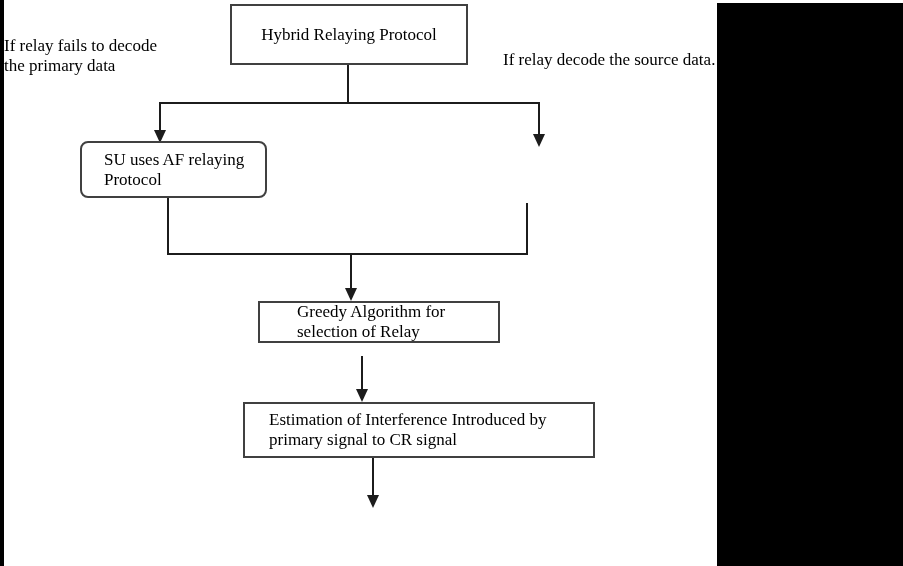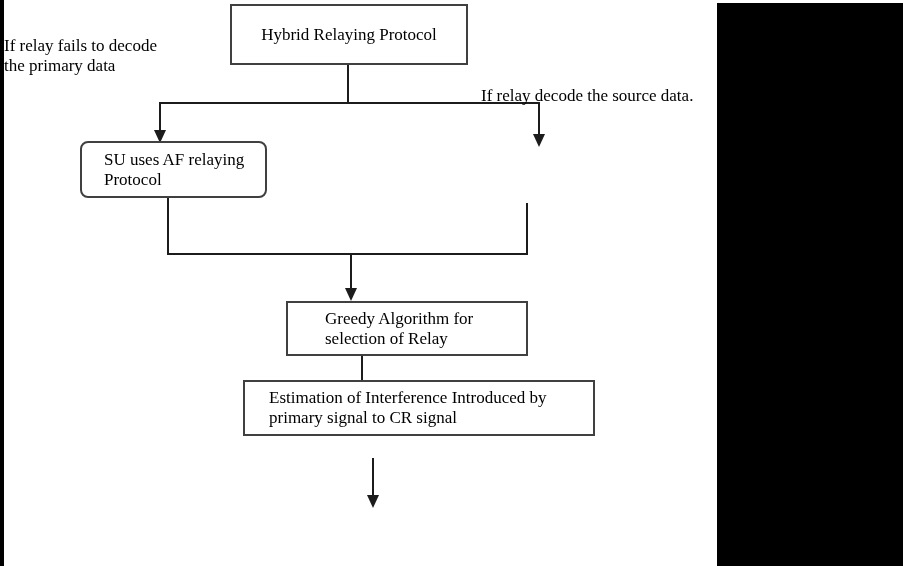--- a/index.html
+++ b/index.html
@@ -38,32 +38,32 @@
     white-space: pre-line;
     display: flex;
     align-items: center;
   }
   .node.centered { justify-content: center; text-align: center; }
   .node span { white-space: pre-line; }
 
   #n-hybrid     { left: 230px; top: 4px;   width: 238px; height: 61px; }
   #n-af         { left: 80px;  top: 141px; width: 187px; height: 57px; padding-left: 22px; border-radius: 8px; }
   #n-df         { left: 422px; top: 147px; width: 183px; height: 56px; padding-left: 13px; }
-  #n-greedy     { left: 258px; top: 301px; width: 242px; height: 55px; padding-left: 37px; margin-left: 28px; }
-  #n-estimation { left: 243px; top: 380px; width: 352px; height: 56px; padding-left: 24px; }
+  #n-greedy     { left: 258px; top: 301px; width: 242px; height: 42px; padding-left: 37px; }
+  #n-estimation { left: 243px; top: 402px; width: 352px; height: 56px; padding-left: 24px; }
   #n-allocation { left: 242px; top: 508px; width: 353px; height: 57px; }
 
   .edge-label {
     position: absolute;
     font-size: 17px;
     line-height: 20px;
     white-space: pre-line;
   }
   #lbl-fail   { left: 4px;   top: 36px; }
-  #lbl-decode { left: 481px; top: 50px; margin-top: 36px; }
+  #lbl-decode { left: 503px; top: 50px; }
 
   .line {
     position: absolute;
     background: var(--line, #1c1c1c);
   }
   .arrowhead {
     position: absolute;
     width: 0; height: 0;
     border-left: 6px solid transparent;
     border-right: 6px solid transparent;

